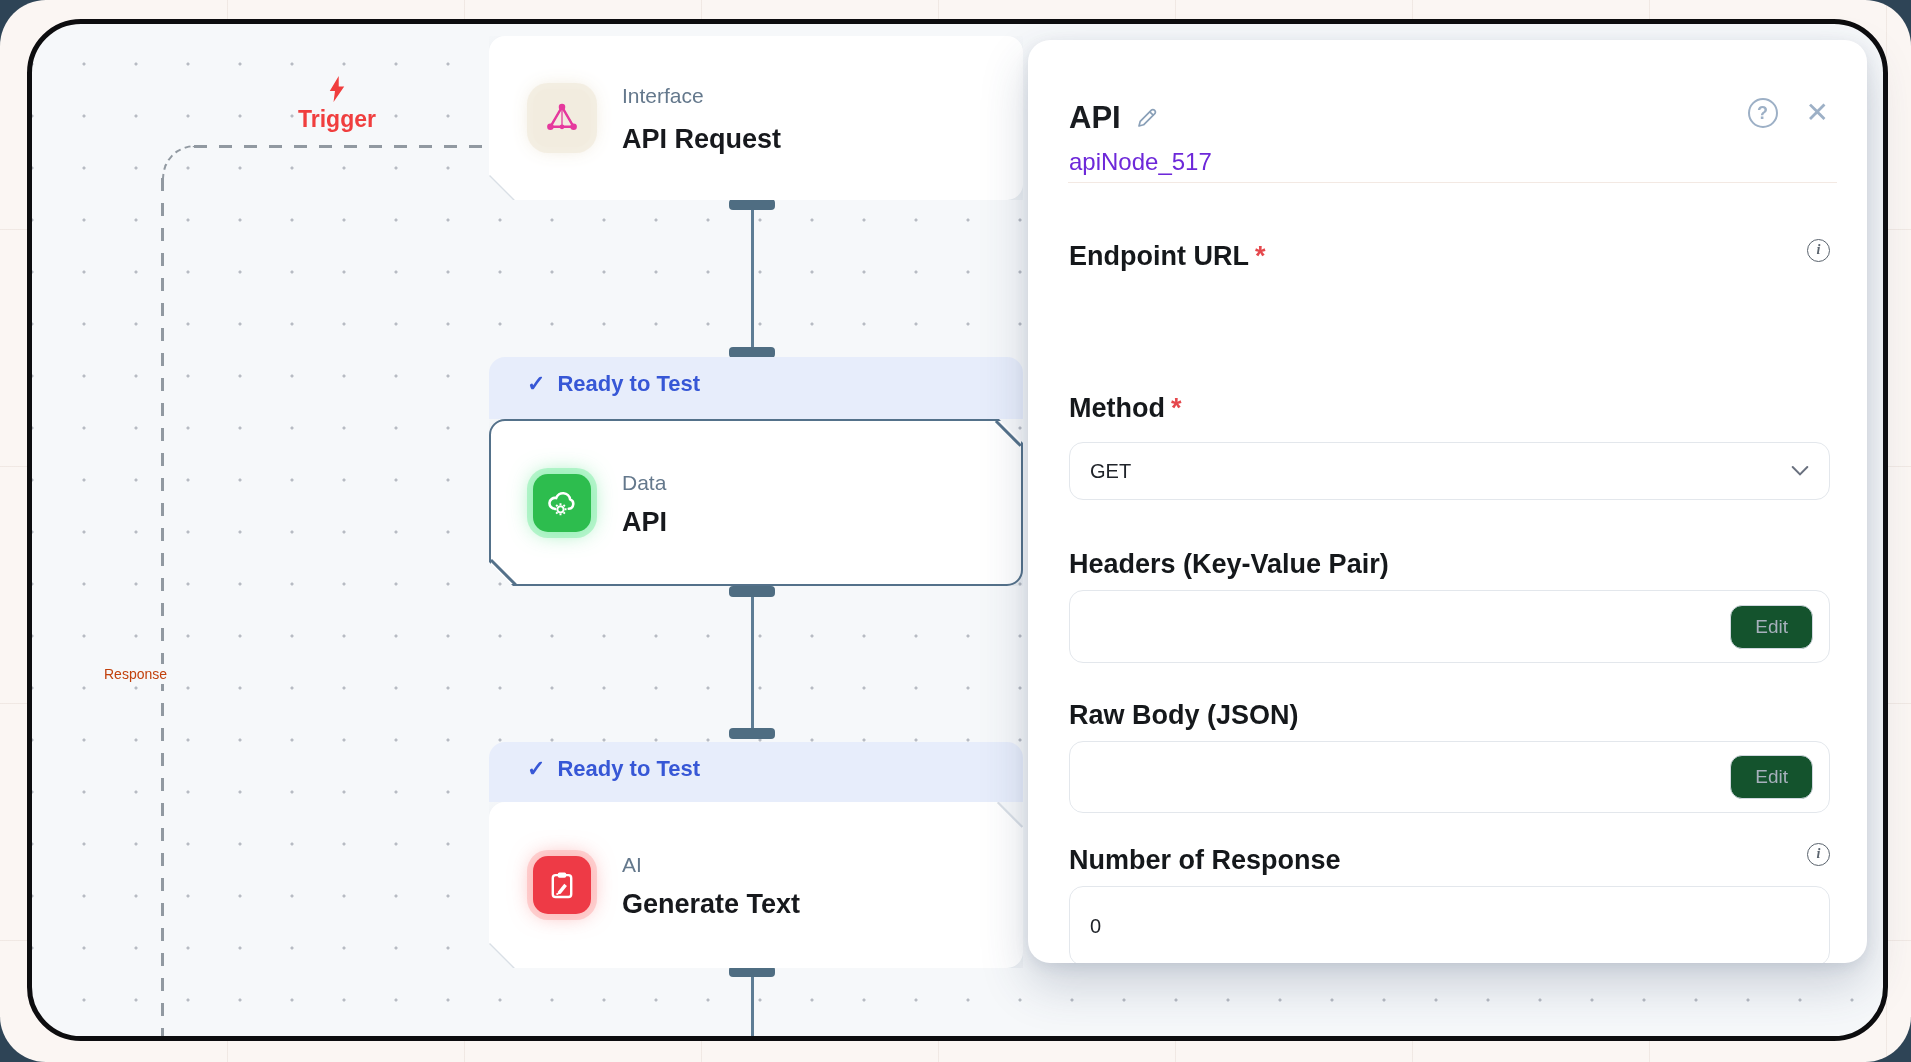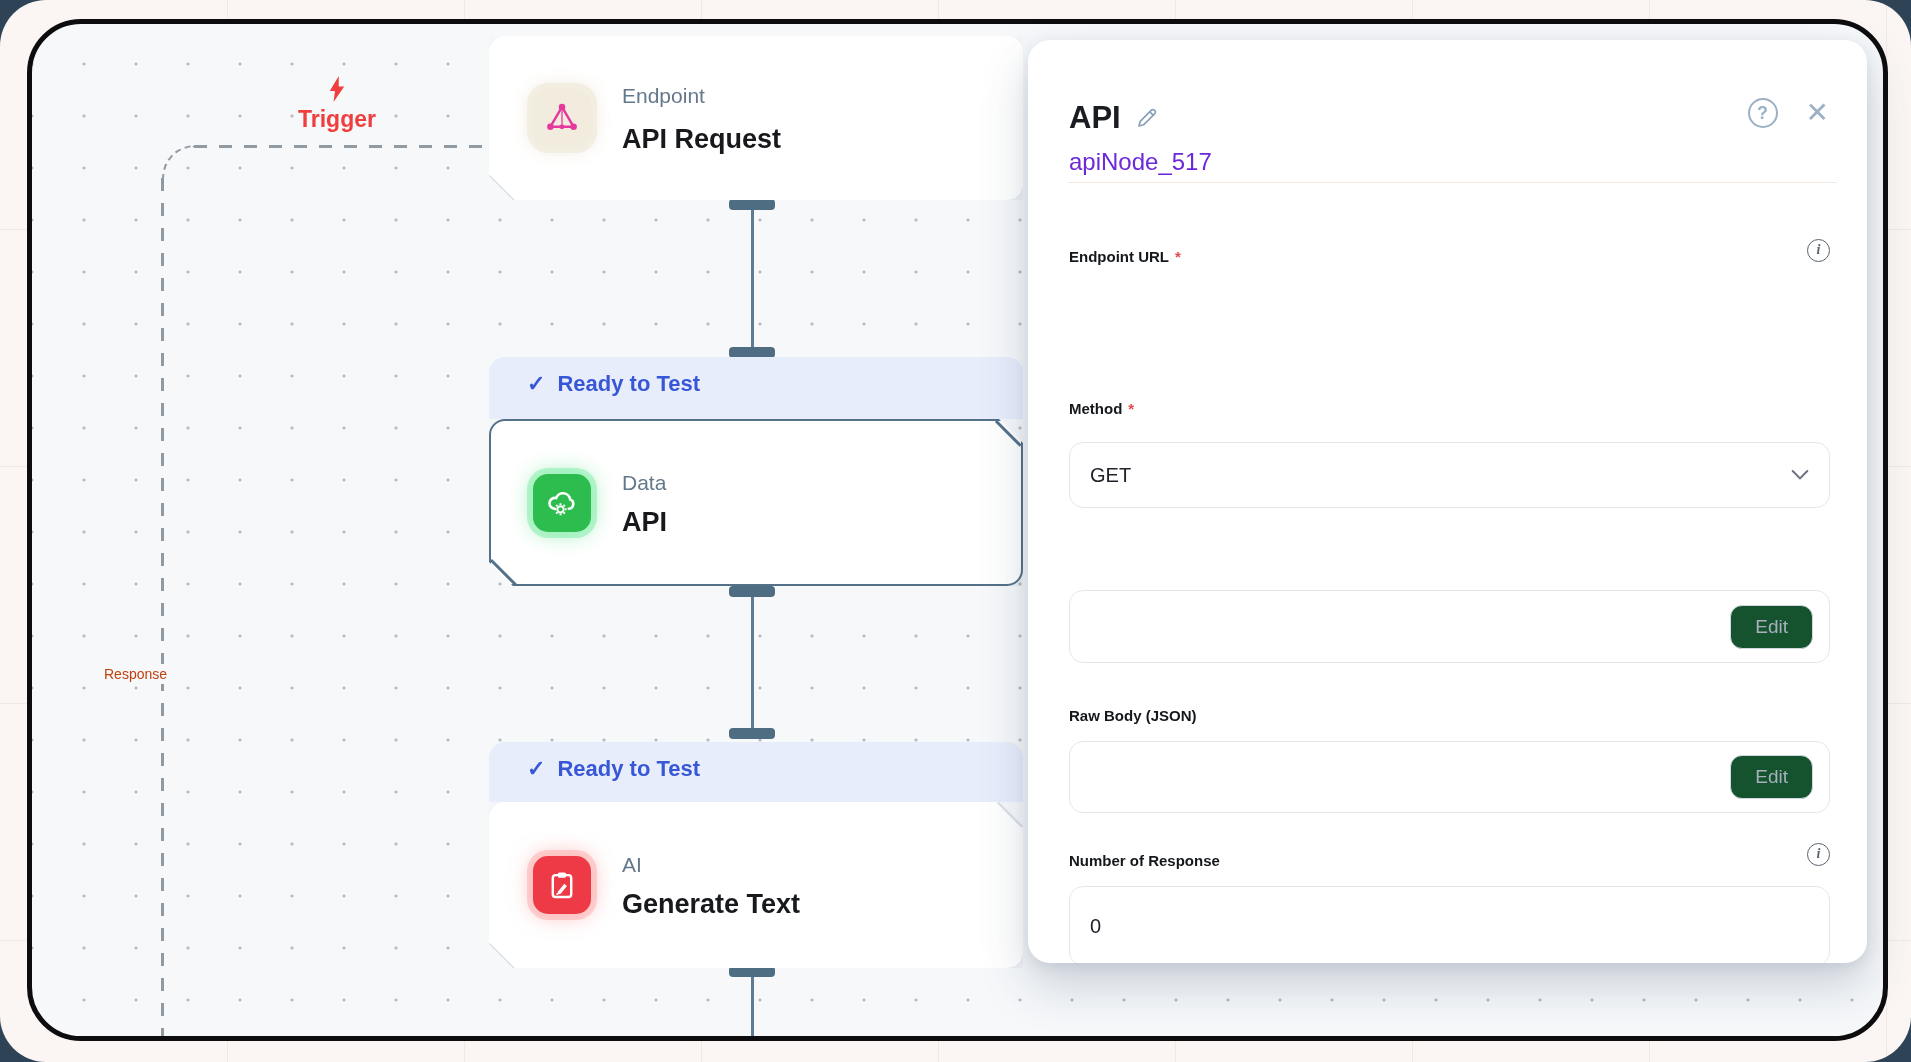--- a/index.html
+++ b/index.html
@@ -108,21 +108,21 @@
   .help-icon {
     width: 30px; height: 30px; border-radius: 50%;
     border: 2px solid #9db0c6; color: #9db0c6;
     font-size: 18px; font-weight: 700;
     display: flex; align-items: center; justify-content: center; cursor: pointer;
   }
   .close-icon { font-size: 28px; color: #9db0c6; line-height: 1; cursor: pointer; }
   .divider { position: absolute; left: 40px; right: 30px; top: 142px; height: 1px; background: #f3e9e3; }
 
   .label-row { position: absolute; left: 41px; right: 37px; height: 28px; display: flex; align-items: center; justify-content: space-between; }
-  .field-label { font-size: 15px; font-weight: 700; color: #15181b; margin-top: 13px; }
+  .field-label { font-size: 27px; font-weight: 700; color: #15181b; margin-top: 13px; }
   .req { color: #e5484d; margin-left: 6px; font-weight: 700; }
   .info-icon {
     width: 23px; height: 23px; border-radius: 50%;
     border: 1.8px solid #5a636d; color: #5a636d;
     font-size: 14px; font-style: italic; font-family: "Liberation Serif", serif; font-weight: 700;
     display: flex; align-items: center; justify-content: center;
   }
   .tbox {
     position: absolute; left: 41px; width: 761px;
     border: 1.5px solid #e3e7ec; border-radius: 14px; background: #fff;
@@ -167,21 +167,21 @@
     <div class="abs node-icon icon-beige" style="top:65px;">
       <svg width="34" height="34" viewBox="0 0 24 24">
         <path d="M12 4.2 L20.2 18.2 H3.8 Z" fill="none" stroke="#e5399d" stroke-width="1.7"></path>
         <path d="M12 4.2 L12 18.2 M12 4.2 L3.8 18.2 M12 4.2 L20.2 18.2" stroke="#e5399d" stroke-width="0.9"></path>
         <circle cx="12" cy="4.2" r="2.3" fill="#e5399d"></circle>
         <circle cx="20.2" cy="18.2" r="2.3" fill="#e5399d"></circle>
         <circle cx="3.8" cy="18.2" r="2.3" fill="#e5399d"></circle>
         <circle cx="12" cy="18.2" r="1.7" fill="#e5399d"></circle>
       </svg>
     </div>
-    <div class="abs node-cat" style="top:60px;">Endpoint</div>
+    <div class="abs node-cat" style="top:60px;">Interface</div>
     <div class="abs node-title" style="top:100px;">API Request</div>
 
     <div class="abs seg" style="left:719px; top:180px; height:152px;"></div>
     <div class="abs handle" style="left:697px; top:175px;"></div>
     <div class="abs handle" style="left:697px; top:323px;"></div>
 
     <div class="abs band" style="top:333px; height:62px;">
       <span class="check">✓</span>
       <span>Ready to Test</span>
     </div>
@@ -260,29 +260,32 @@
       <div class="info-icon">
           <span>i</span>
         </div>
     </div>
 
     <div class="label-row" style="top:348px;">
       <div class="field-label">
         <span>Method</span><span class="req">*</span>
       </div>
     </div>
-    <div class="tbox" style="top:402px; height:66px;">
+    <div class="tbox" style="top:402px; height:58px;">
       <span>GET</span>
       <span class="select-chevron">
         <svg width="18" height="12" viewBox="0 0 16 10" fill="none" stroke="#6b7280" stroke-width="1.8" stroke-linecap="round">
             <path d="M1.5 1.5 L8 8 L14.5 1.5"></path>
           </svg>
       </span>
     </div>
 
+    <div class="label-row" style="top:504px;">
+      <div class="field-label">Headers (Key-Value Pair)</div>
+    </div>
     <div class="tbox" style="top:550px; height:73px;">
       <span></span>
       <button class="edit-btn">Edit</button>
     </div>
 
     <div class="label-row" style="top:655px;">
       <div class="field-label">Raw Body (JSON)</div>
     </div>
     <div class="tbox" style="top:701px; height:72px;">
       <span></span>

